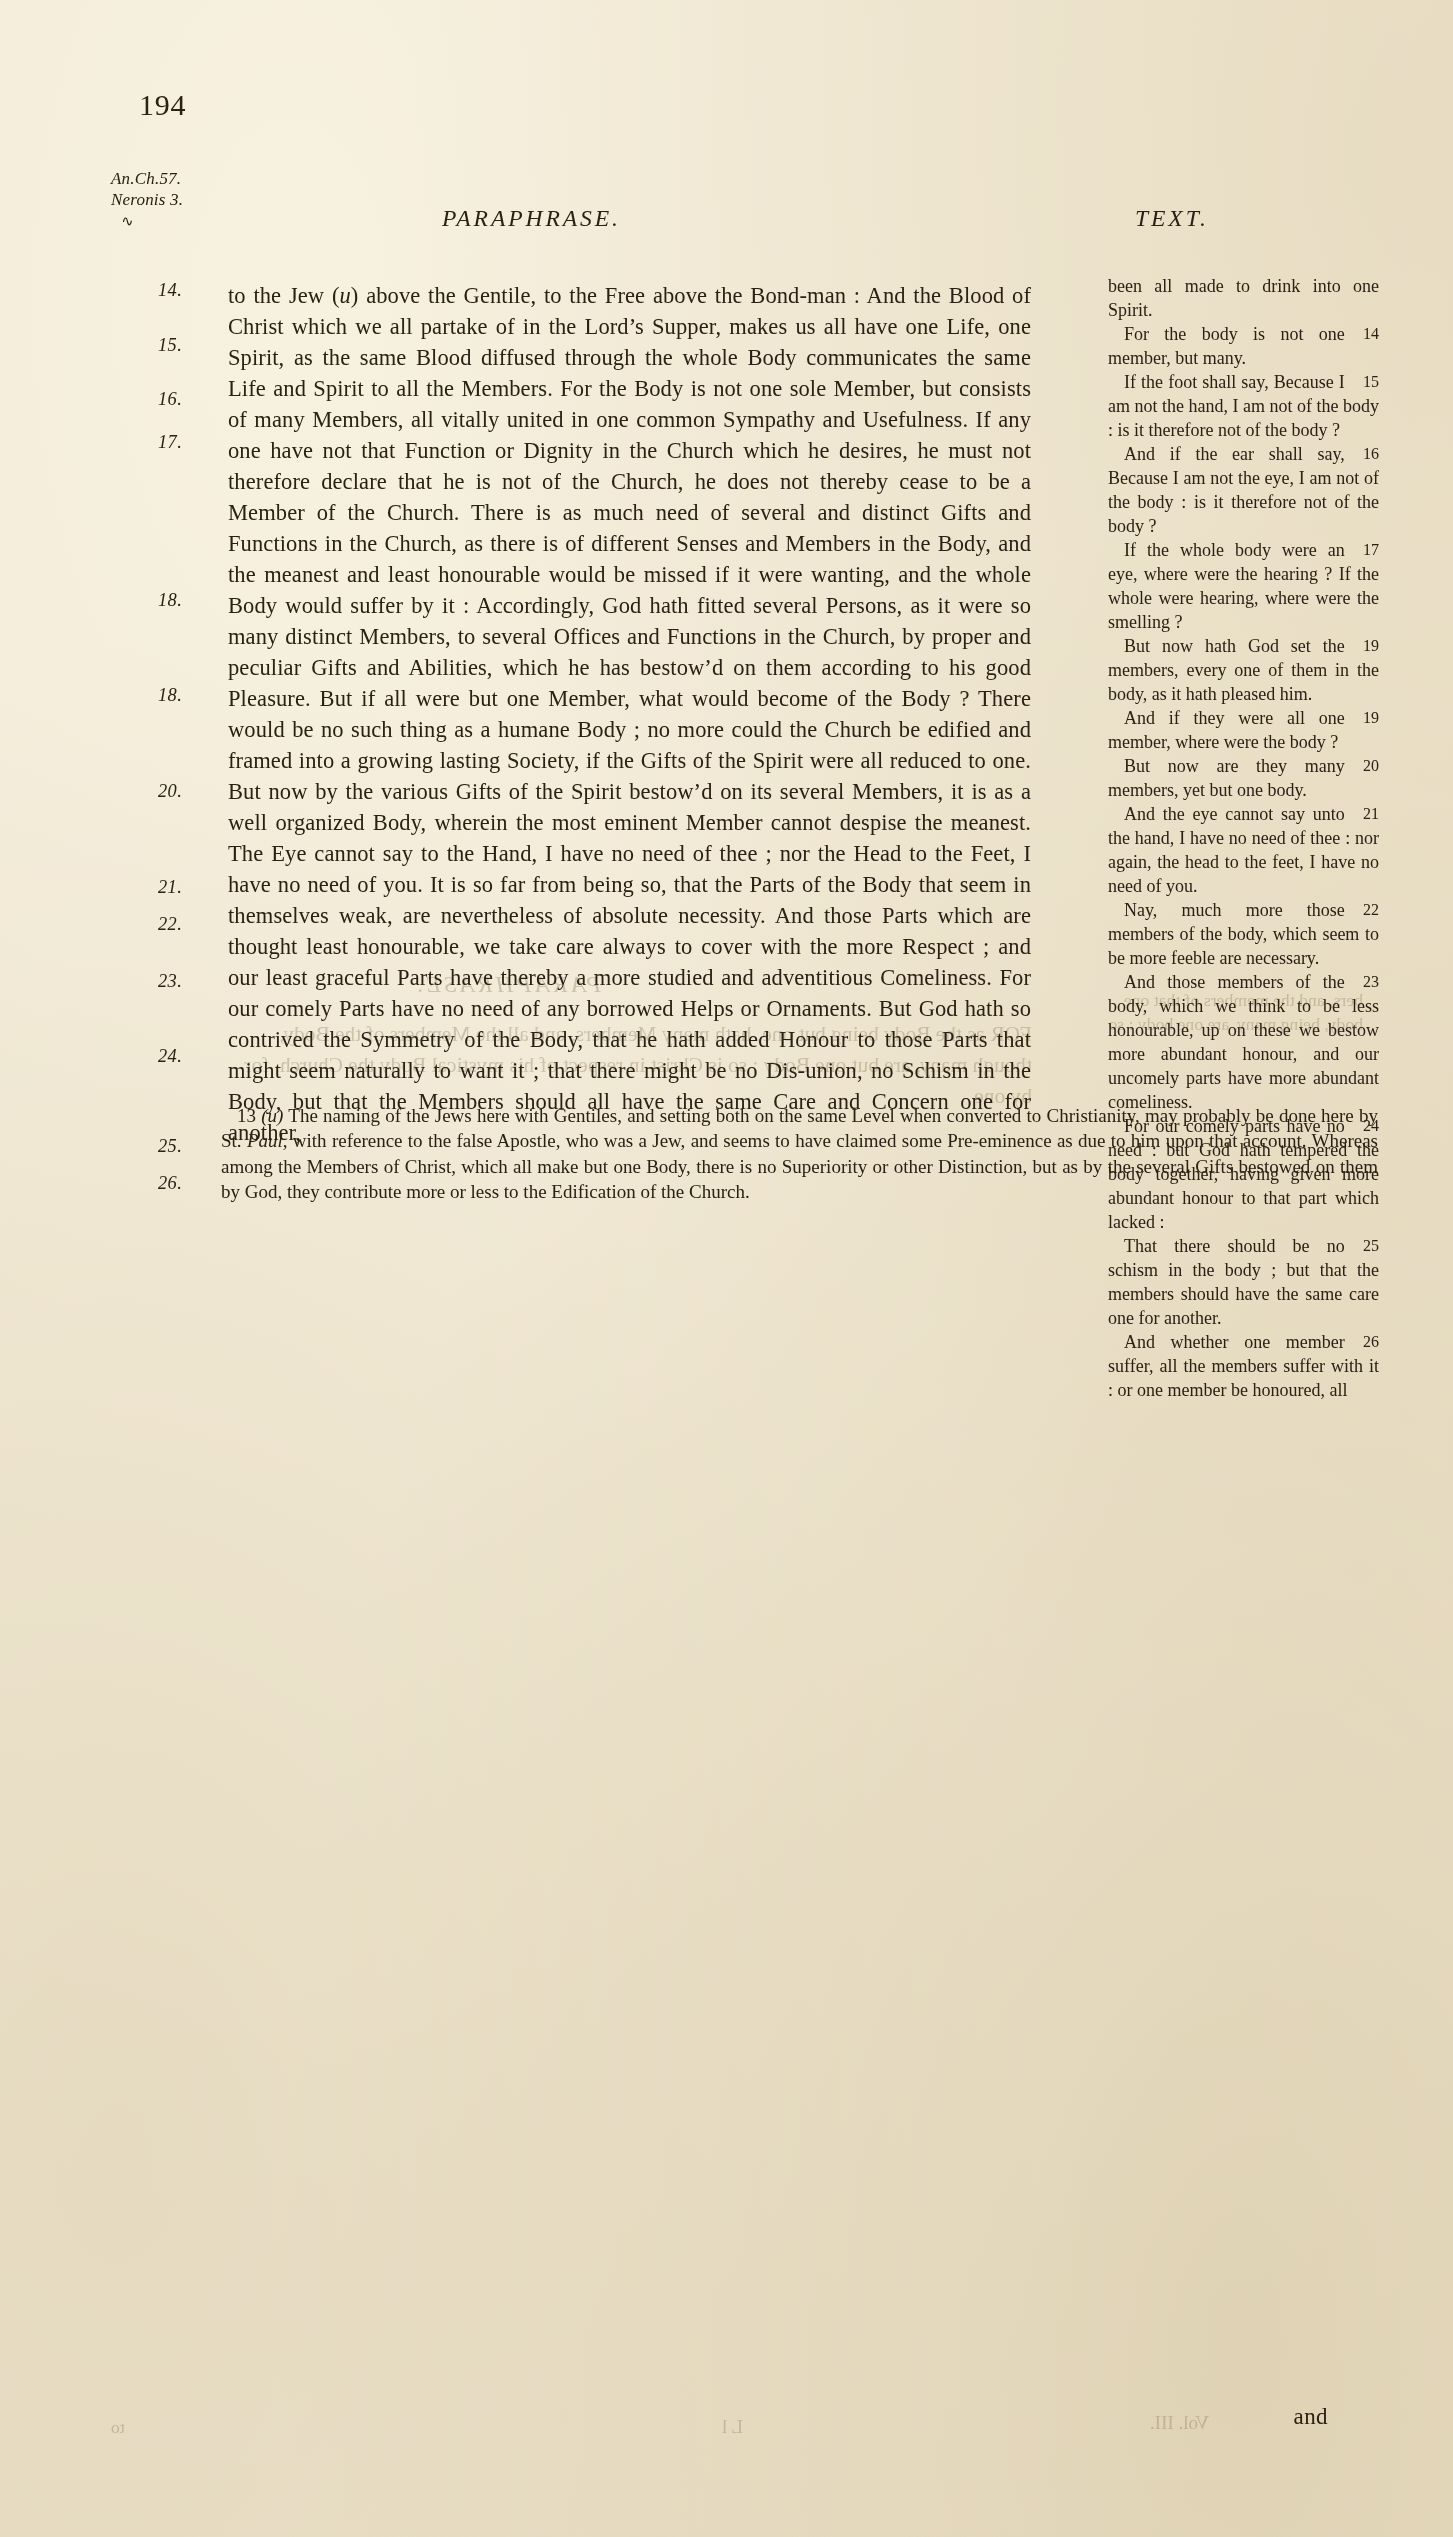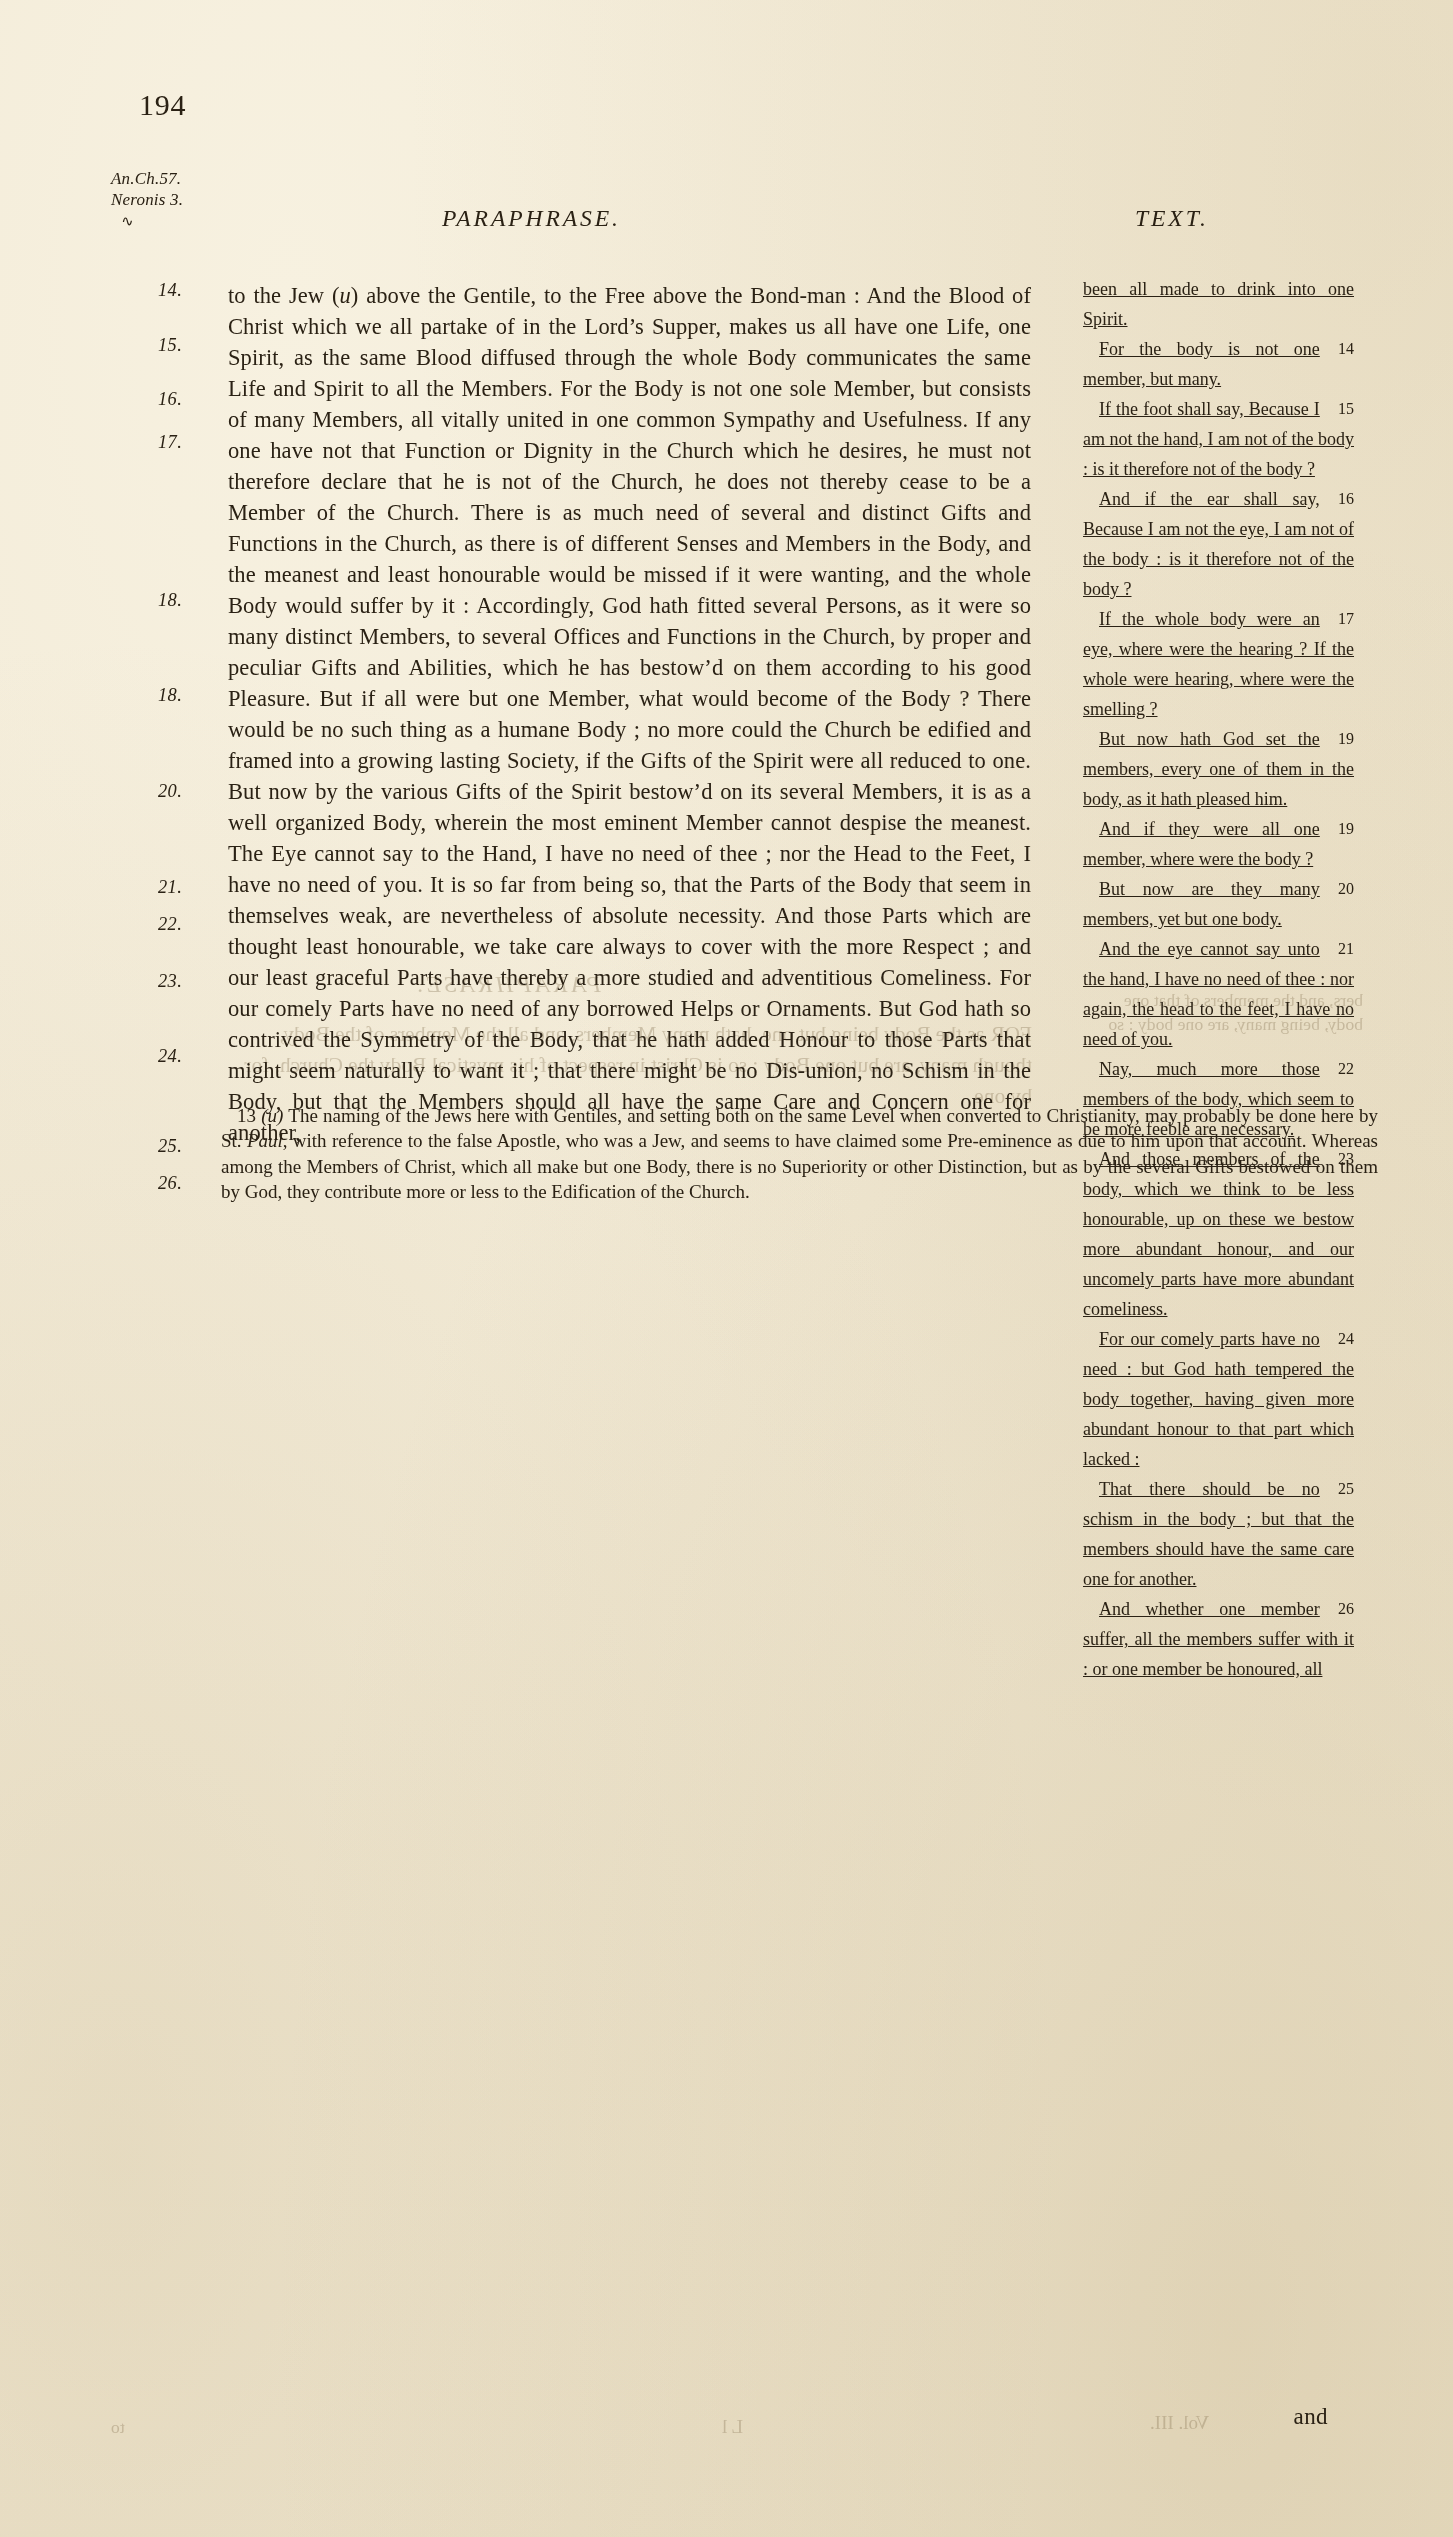--- a/index.html
+++ b/index.html
@@ -122,28 +122,27 @@
     text-align-last: left;
     letter-spacing: 0.1px;
     word-spacing: 0.7px;
   }
   .paraphrase p { margin: 0; }
   .paraphrase i { font-style: italic; }
 
   
   .text-col {
     position: absolute;
-    left: 1083px;
+    left: 1108px;
     top: 274px;
     width: 271px;
     font-size: 18px;
-    line-height: 30px;
+    line-height: 24px;
     text-align: justify;
     text-align-last: left;
-    text-decoration: underline;
   }
   .text-col p {
     margin: 0 0 0 0;
     position: relative;
   }
   .text-col p.indent { text-indent: 16px; }
   .tnum {
     font-size: 16px;
     font-style: normal;
   }

